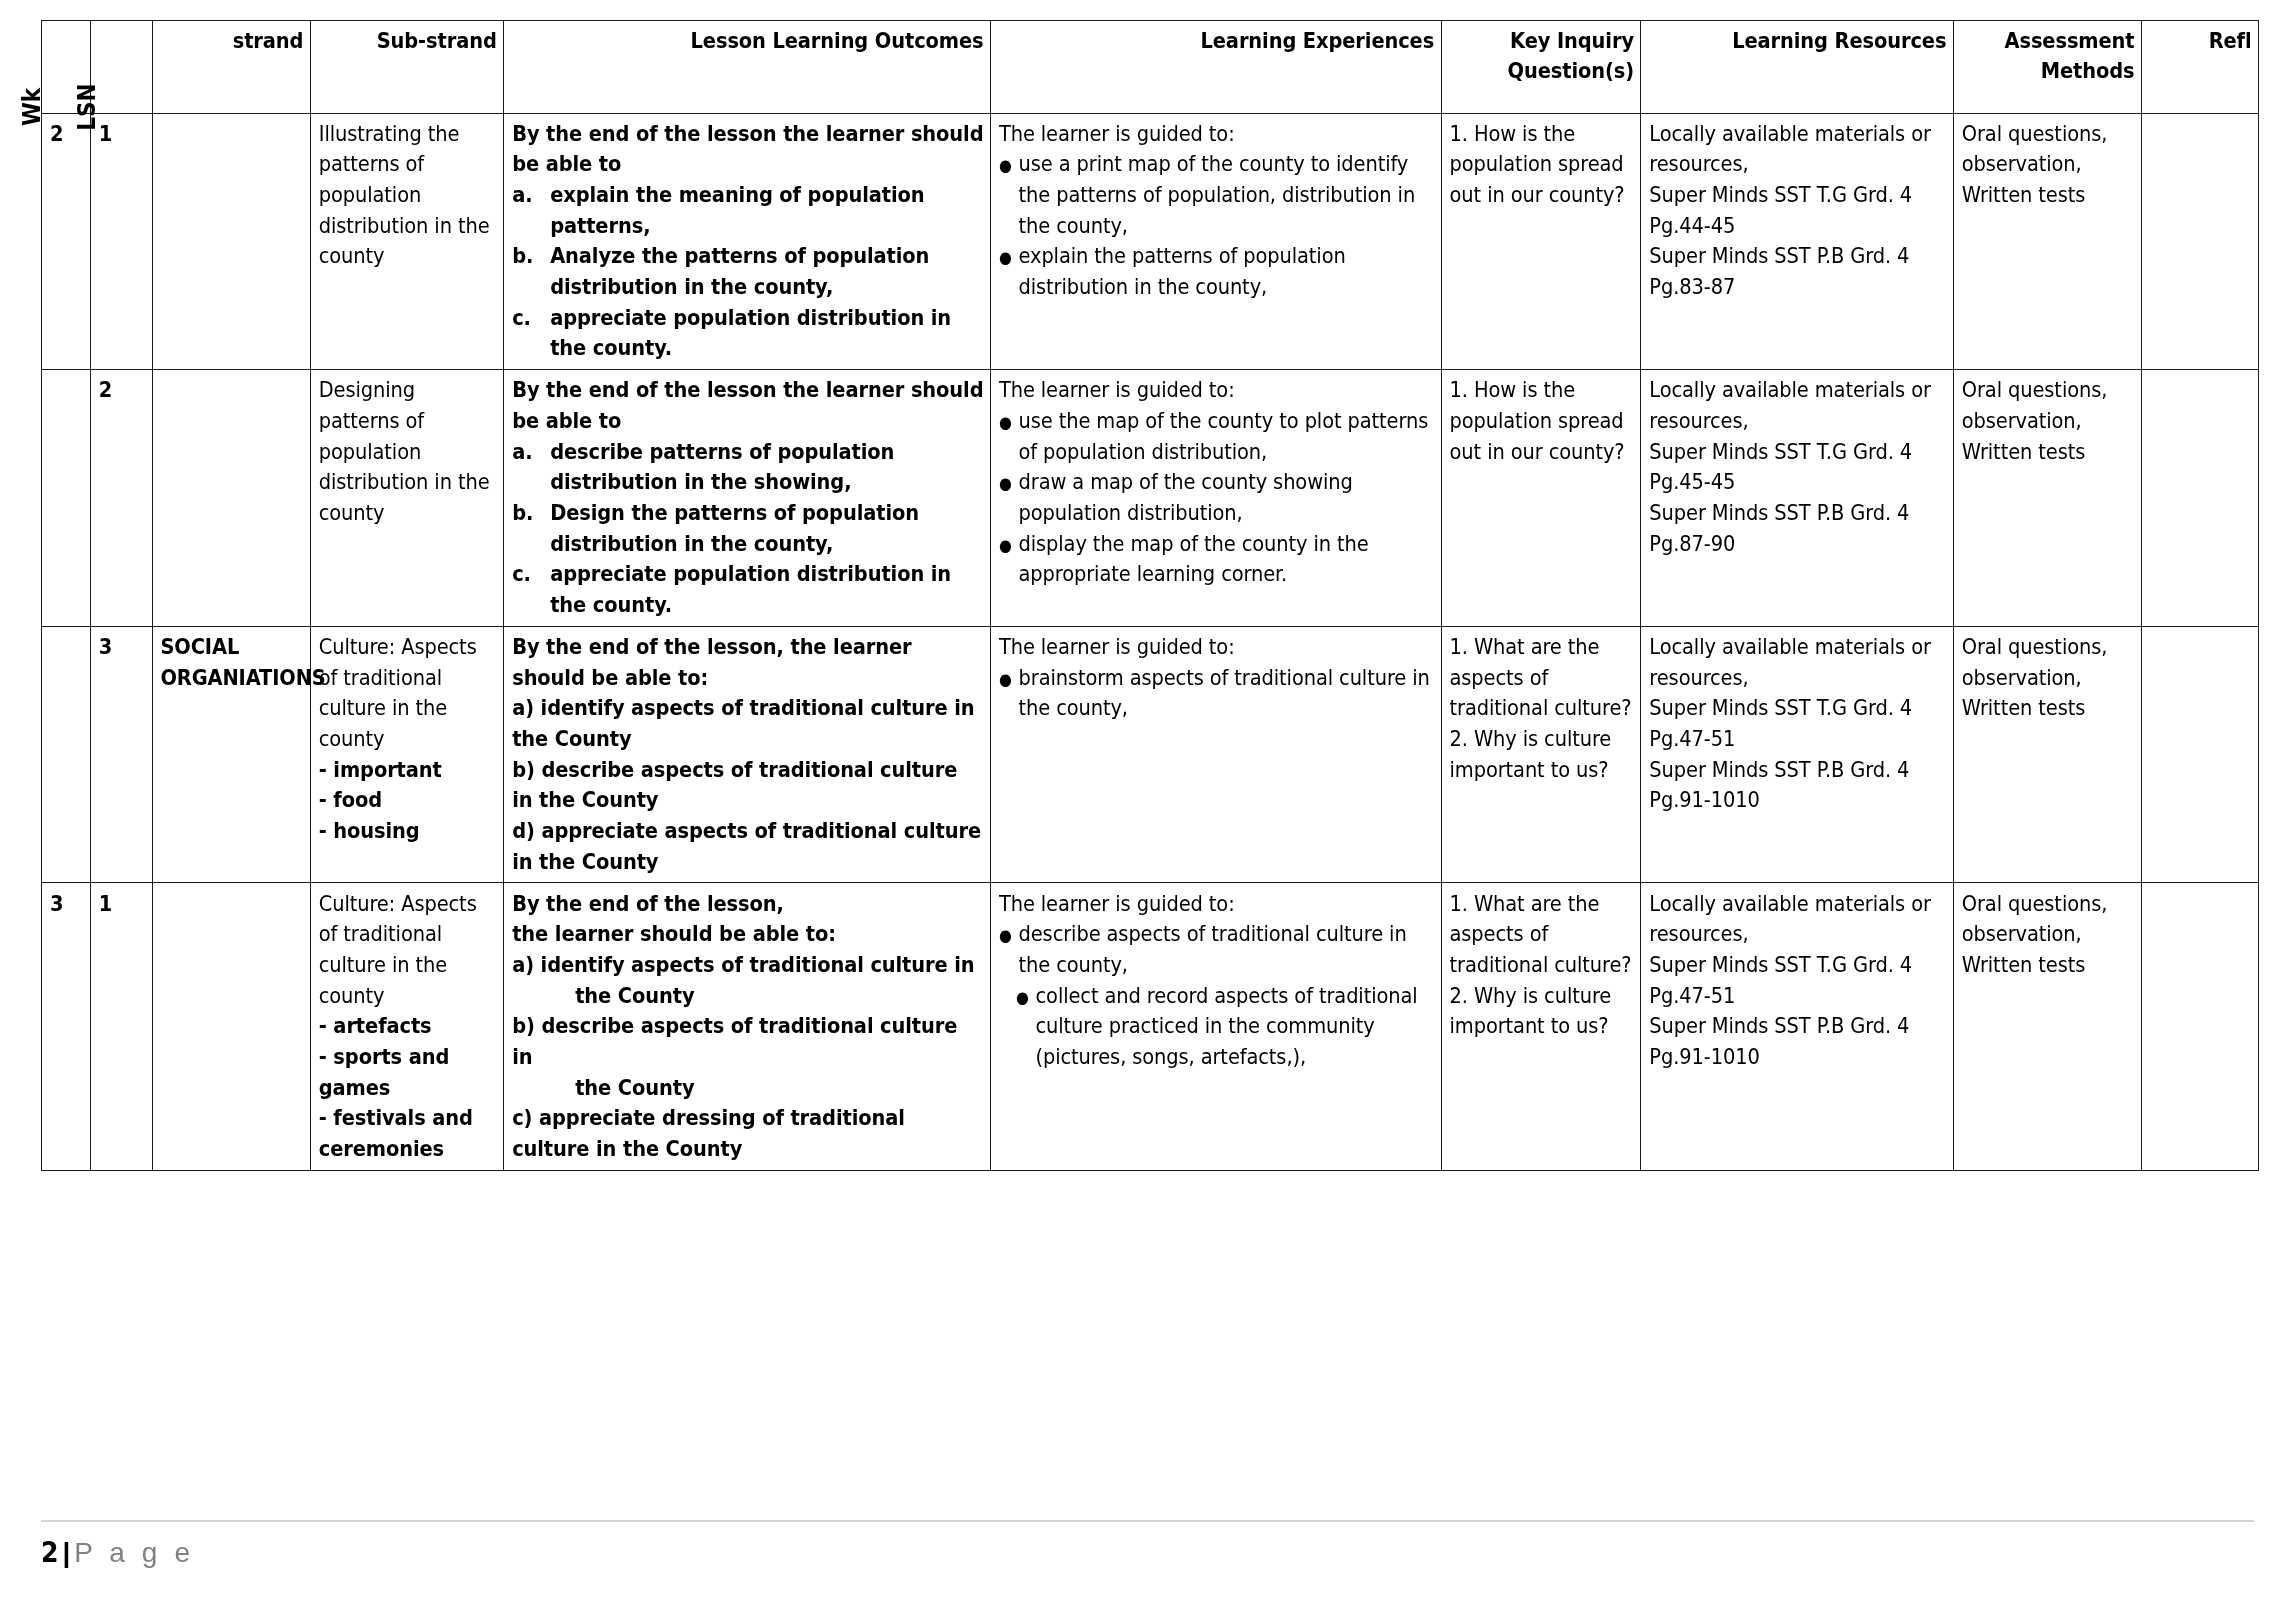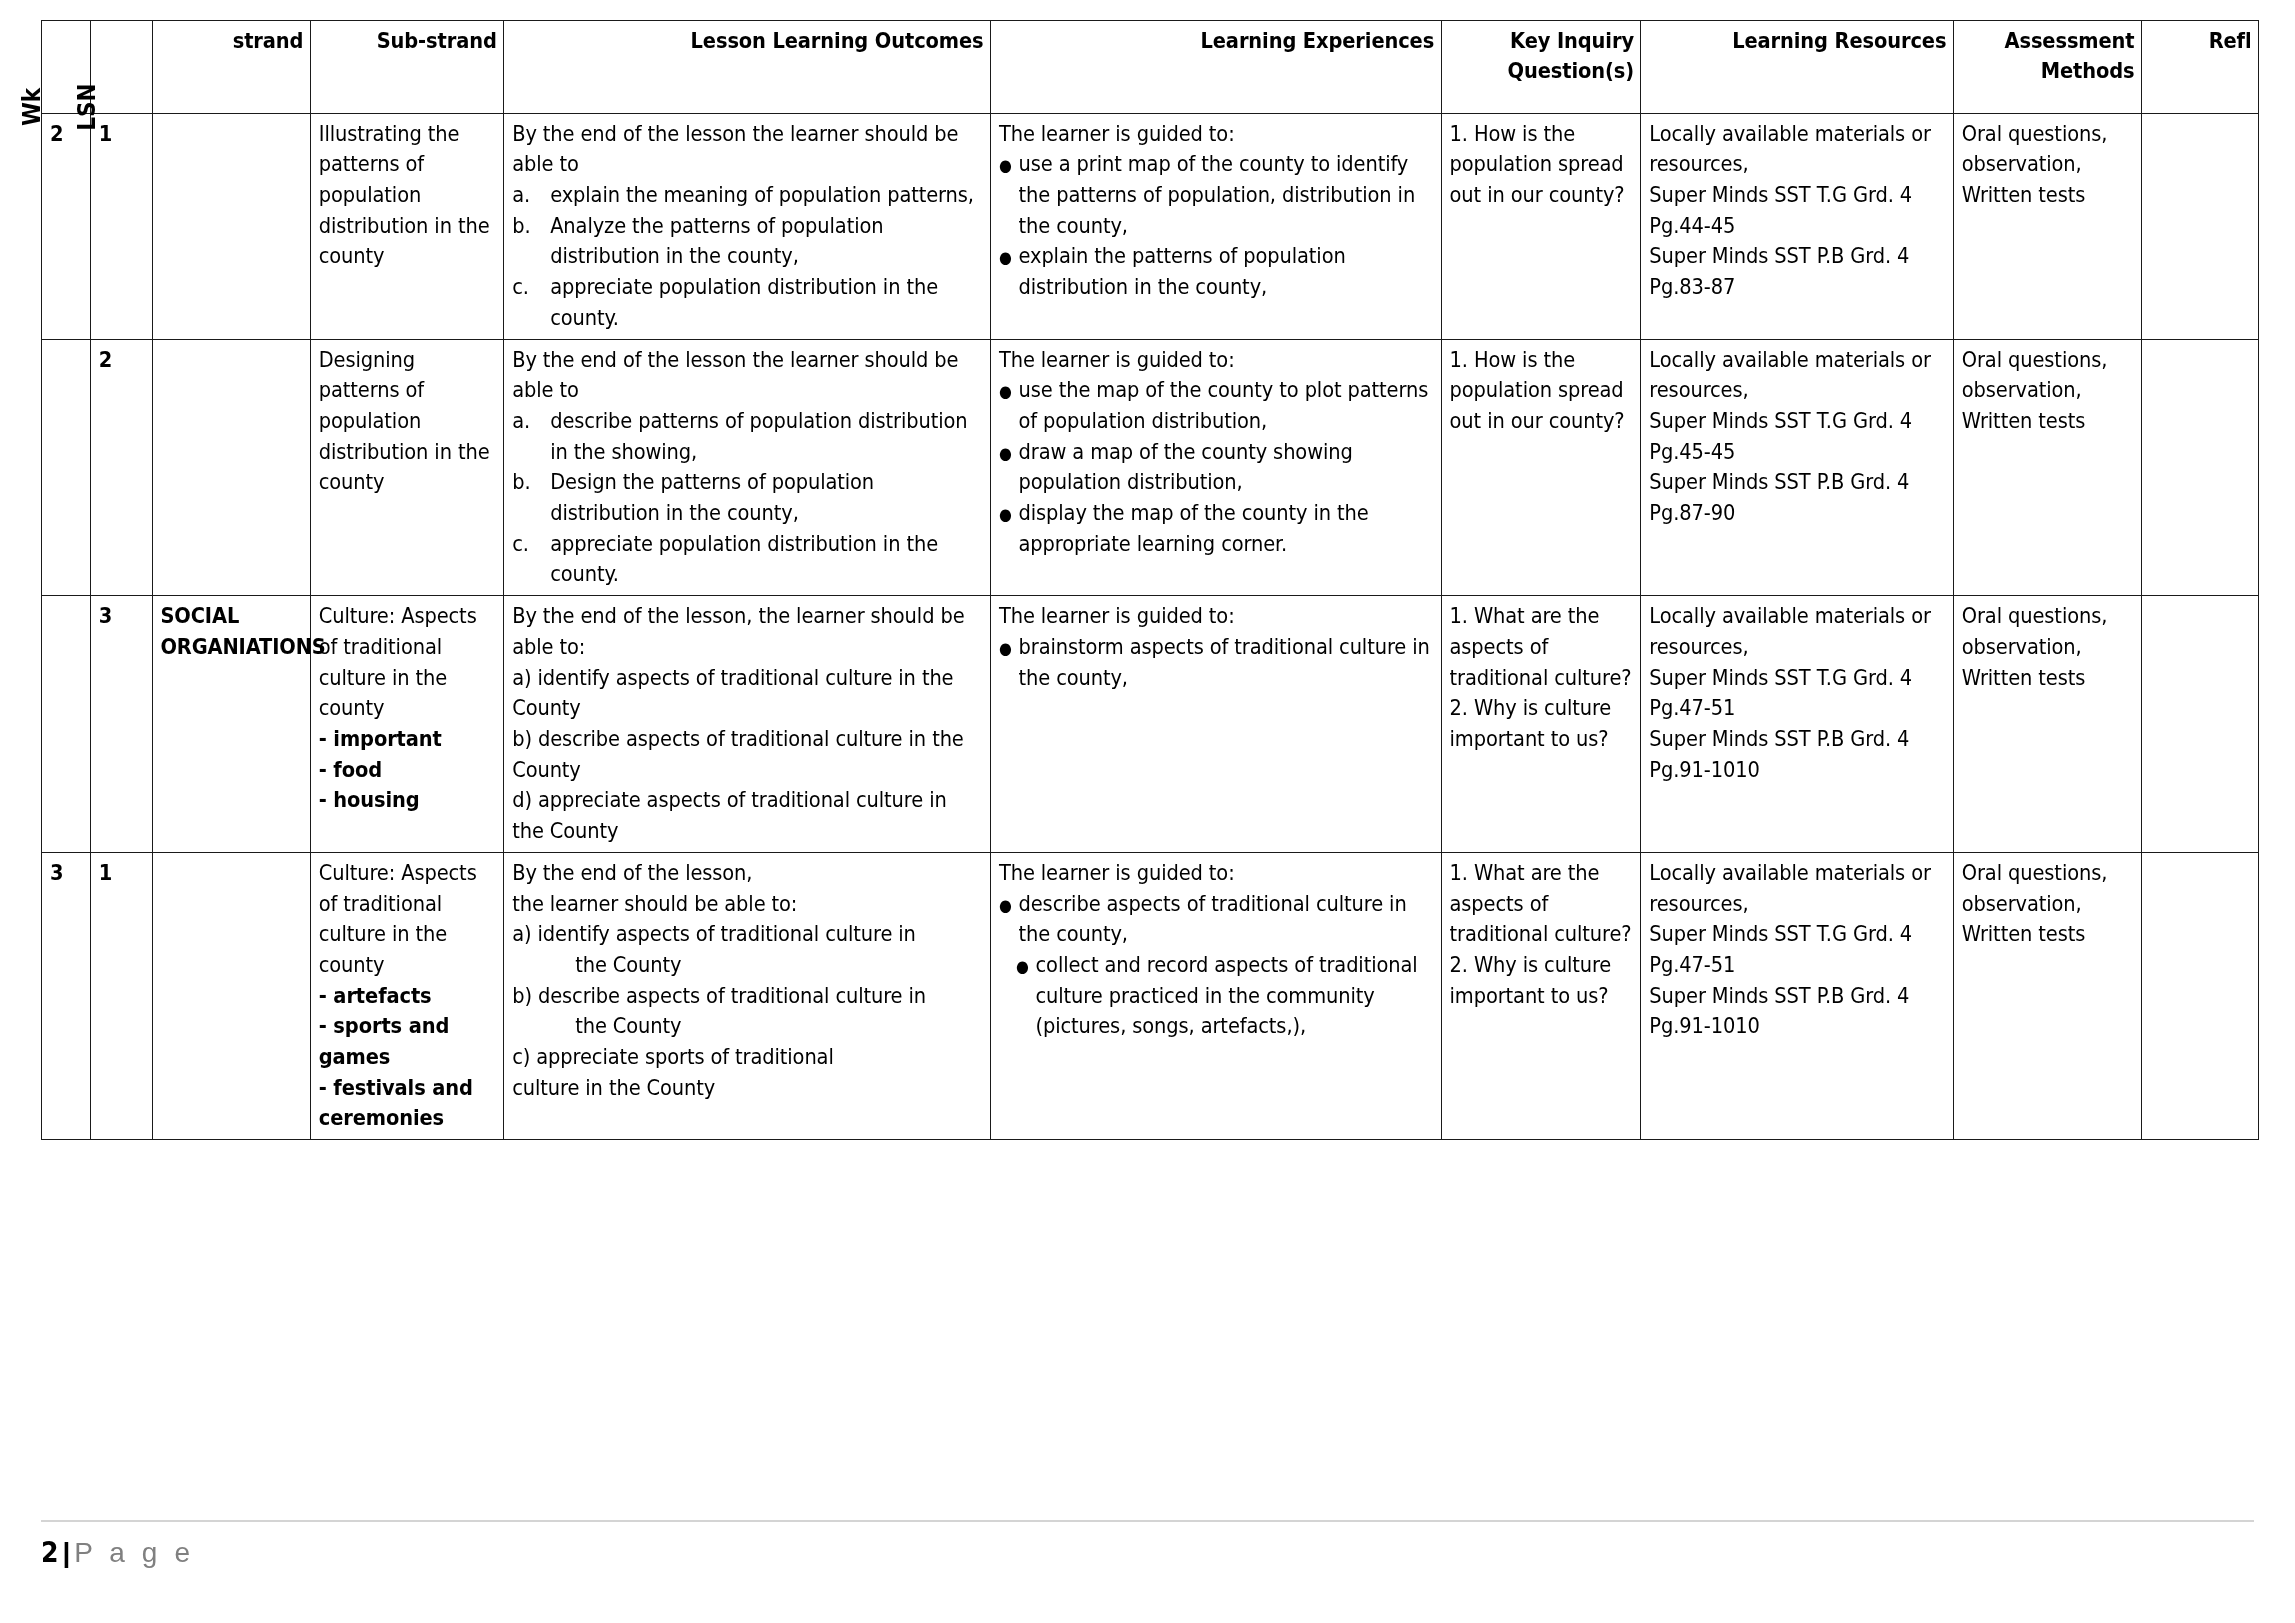--- a/index.html
+++ b/index.html
@@ -87,21 +87,21 @@
     padding-left: 9.2px;
     padding-top: 3.9px;
   }
   td.strand {
     font-weight: bold;
     font-size: 22px;
     line-height: 1.42;
     padding-top: 5.2px;
   }
   td.substrand { font-size: 21px; line-height: 1.45; }
-  td.llo { font-size: 21.6px; line-height: 1.45; padding-left: 5.2px; }
+  td.llo { font-size: 21.6px; line-height: 1.45; padding-left: 5.2px; font-weight: bold; }
   td.lex { font-size: 21.6px; line-height: 1.45; }
   td.kiq { font-size: 21.6px; line-height: 1.45; }
   td.lr  { font-size: 21.6px; line-height: 1.45; }
   td.am  { font-size: 21.6px; line-height: 1.45; }
   td.rf  { }
 
   .bold { font-weight: bold; }
   .pline { margin: 0; }
 
   
@@ -341,21 +341,21 @@
           <p class="pline bold">- sports and games</p>
           <p class="pline bold">- festivals and ceremonies</p>
         </td>
         <td class="llo">
           <p class="pline">By the end of the lesson,</p>
           <p class="pline">the learner should be able to:</p>
           <p class="pline">a) identify aspects of traditional culture in</p>
           <p class="pline ind-more">the County</p>
           <p class="pline">b) describe aspects of traditional culture in</p>
           <p class="pline ind-more">the County</p>
-          <p class="pline">  c) appreciate sports of traditional</p>
+          <p class="pline">  c) appreciate dressing of traditional</p>
           <p class="pline">culture in the County</p>
         </td>
         <td class="lex">
           <p class="pline">The learner is guided to:</p>
           <div class="bul">
               <span class="dot"></span>
               <span class="txt">describe aspects of traditional culture in the county,</span>
             </div>
           <div class="bul ind">
               <span class="dot"></span>

